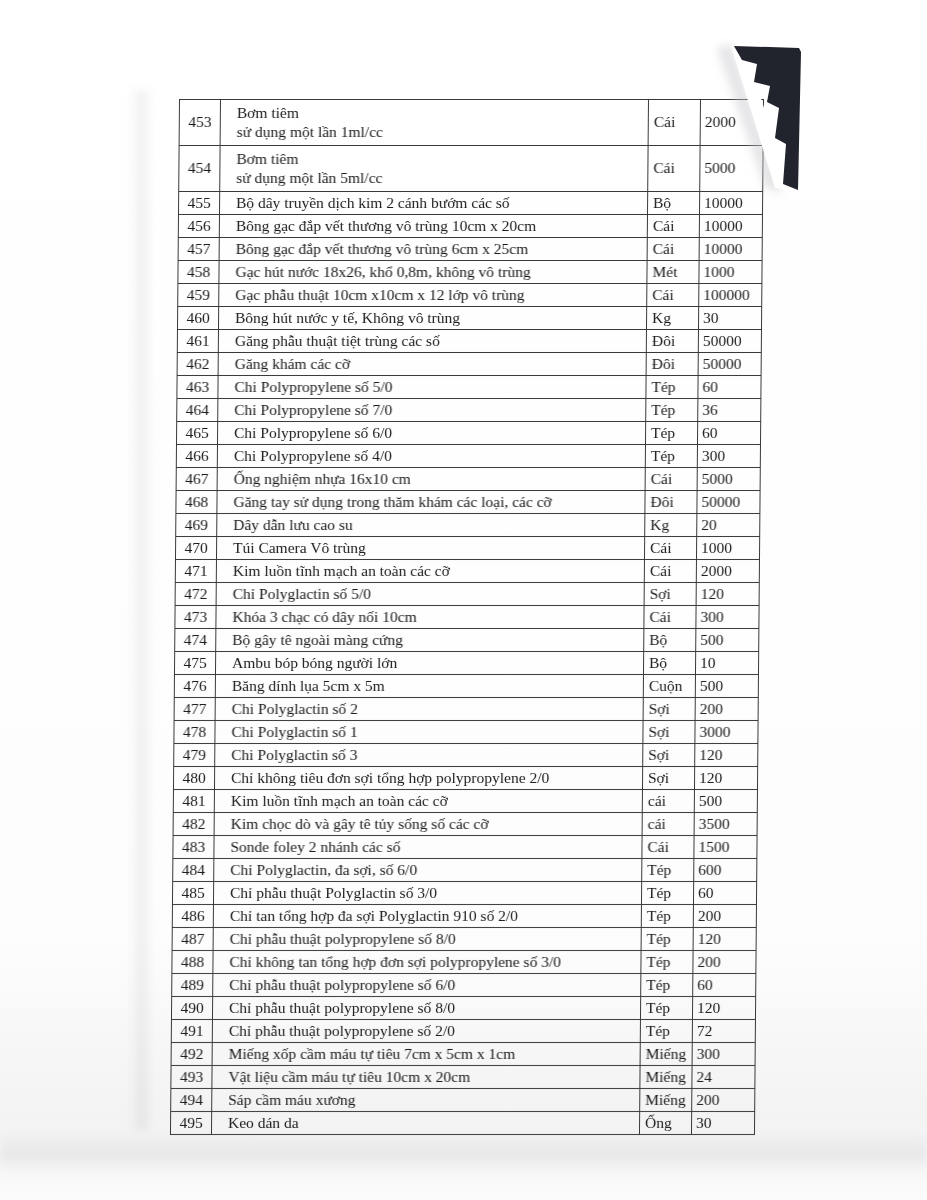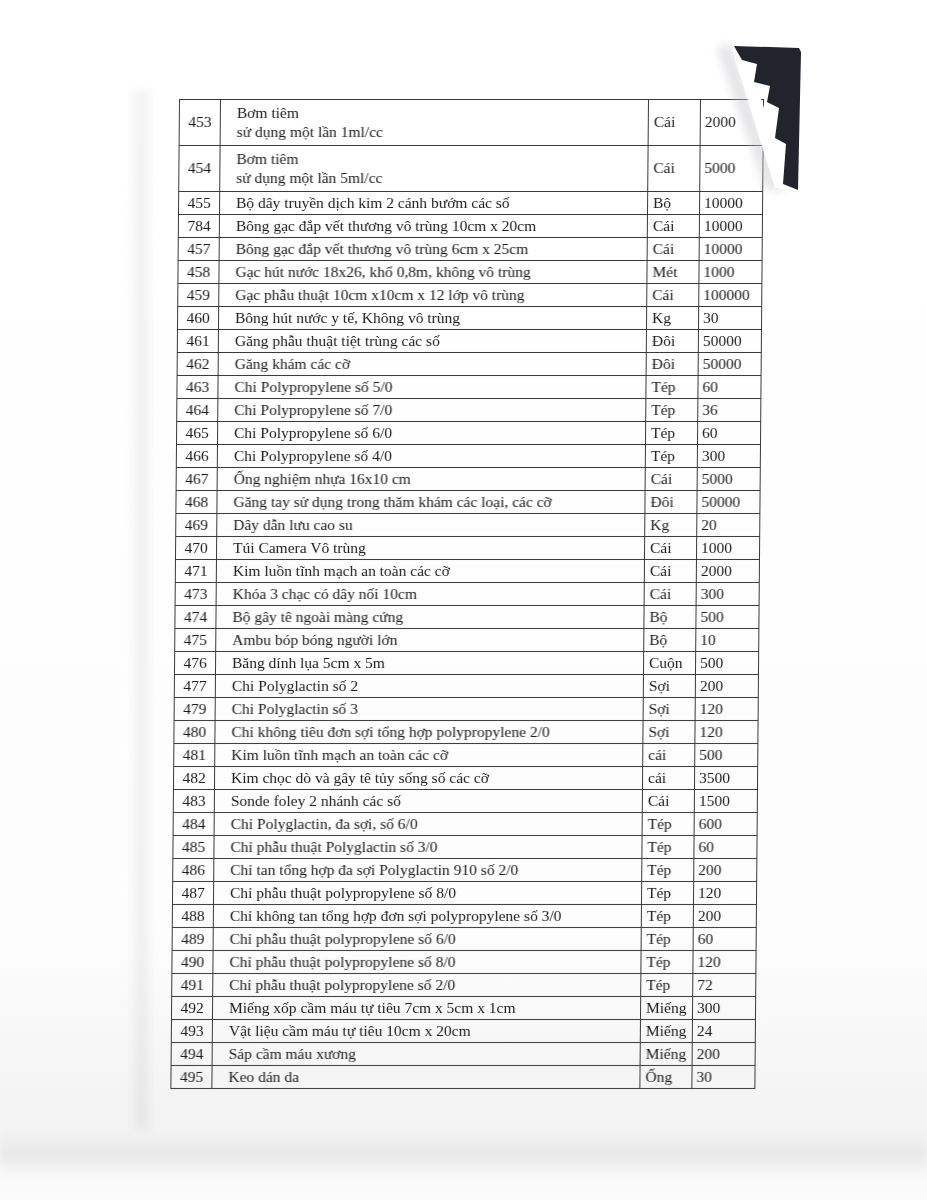--- a/index.html
+++ b/index.html
@@ -78,21 +78,21 @@
         </tr>
         <tr class="row-single">
           <td class="c-no">455</td>
           <td class="c-desc">
             <span class="line">Bộ dây truyền dịch kim 2 cánh bướm các số</span>
           </td>
           <td class="c-unit">Bộ</td>
           <td class="c-qty">10000</td>
         </tr>
         <tr class="row-single">
-          <td class="c-no">784</td>
+          <td class="c-no">456</td>
           <td class="c-desc">
             <span class="line">Bông gạc đắp vết thương vô trùng  10cm x 20cm</span>
           </td>
           <td class="c-unit">Cái</td>
           <td class="c-qty">10000</td>
         </tr>
         <tr class="row-single">
           <td class="c-no">457</td>
           <td class="c-desc">
             <span class="line">Bông gạc đắp vết thương vô trùng 6cm x 25cm</span>
@@ -206,20 +206,28 @@
         </tr>
         <tr class="row-single">
           <td class="c-no">471</td>
           <td class="c-desc">
             <span class="line">Kim luồn tĩnh mạch an toàn các cỡ</span>
           </td>
           <td class="c-unit">Cái</td>
           <td class="c-qty">2000</td>
         </tr>
         <tr class="row-single">
+          <td class="c-no">472</td>
+          <td class="c-desc">
+            <span class="line">Chỉ Polyglactin số 5/0</span>
+          </td>
+          <td class="c-unit">Sợi</td>
+          <td class="c-qty">120</td>
+        </tr>
+        <tr class="row-single">
           <td class="c-no">473</td>
           <td class="c-desc">
             <span class="line">Khóa 3 chạc có dây nối 10cm</span>
           </td>
           <td class="c-unit">Cái</td>
           <td class="c-qty">300</td>
         </tr>
         <tr class="row-single">
           <td class="c-no">474</td>
           <td class="c-desc">
@@ -246,20 +254,28 @@
         </tr>
         <tr class="row-single">
           <td class="c-no">477</td>
           <td class="c-desc">
             <span class="line">Chi Polyglactin số 2</span>
           </td>
           <td class="c-unit">Sợi</td>
           <td class="c-qty">200</td>
         </tr>
         <tr class="row-single">
+          <td class="c-no">478</td>
+          <td class="c-desc">
+            <span class="line">Chi Polyglactin số 1</span>
+          </td>
+          <td class="c-unit">Sợi</td>
+          <td class="c-qty">3000</td>
+        </tr>
+        <tr class="row-single">
           <td class="c-no">479</td>
           <td class="c-desc">
             <span class="line">Chi Polyglactin số 3</span>
           </td>
           <td class="c-unit">Sợi</td>
           <td class="c-qty">120</td>
         </tr>
         <tr class="row-single">
           <td class="c-no">480</td>
           <td class="c-desc">

